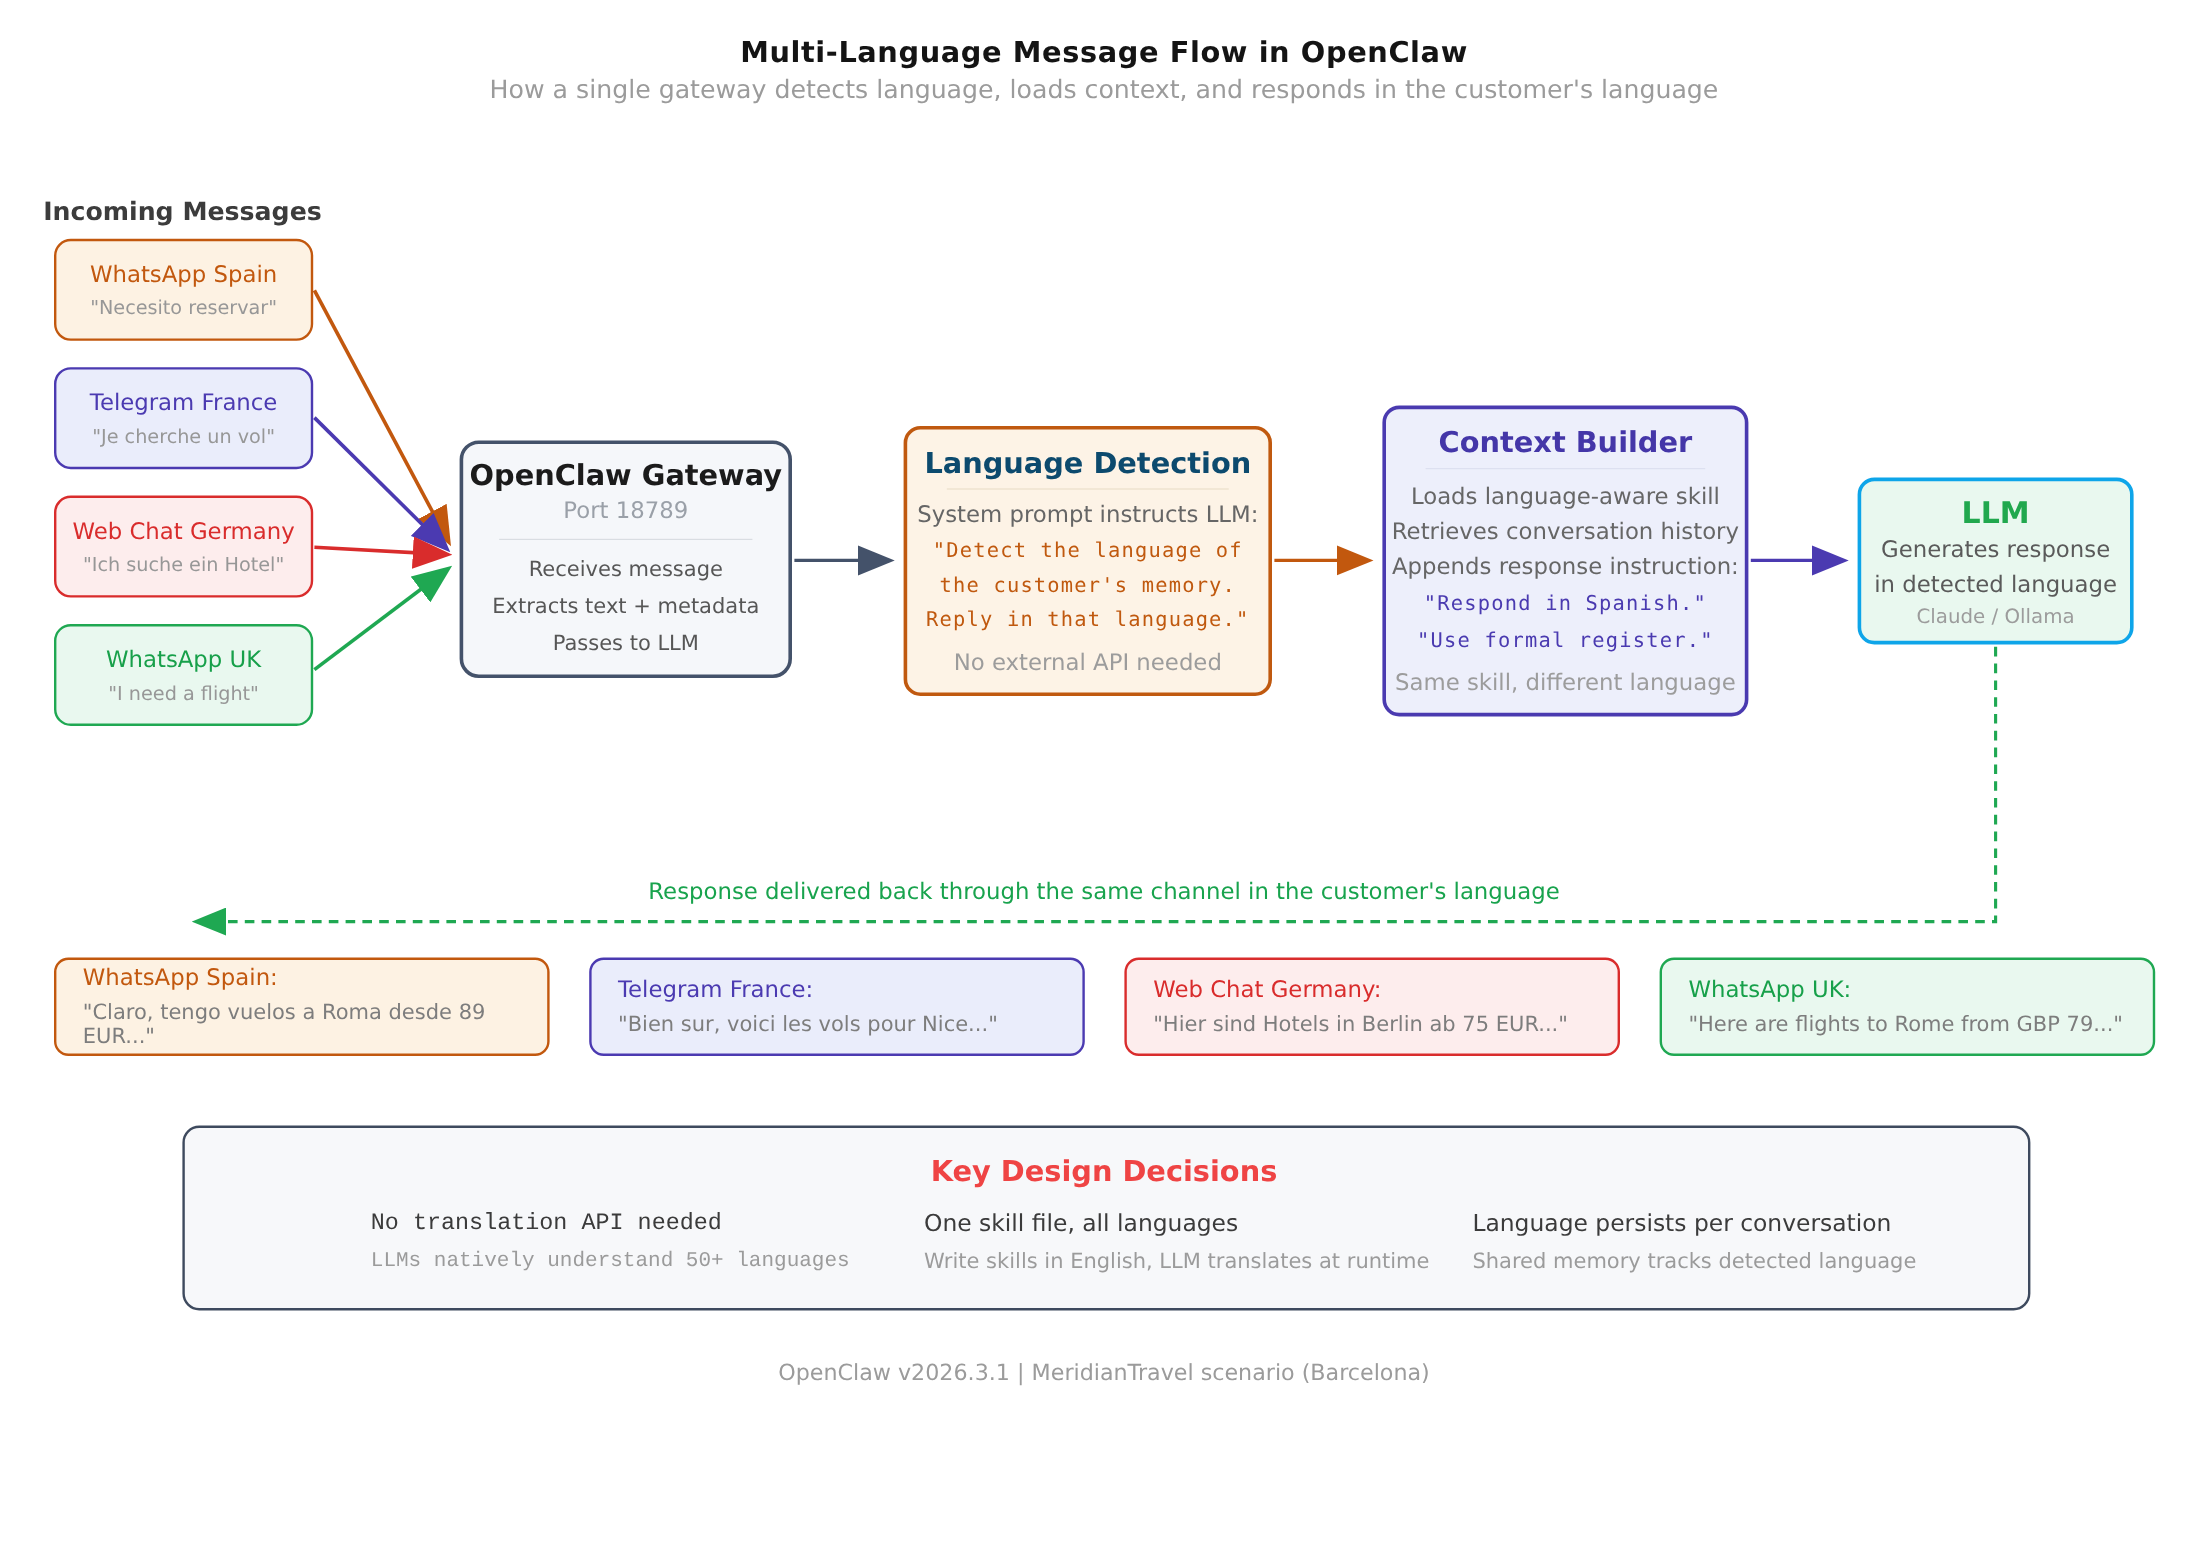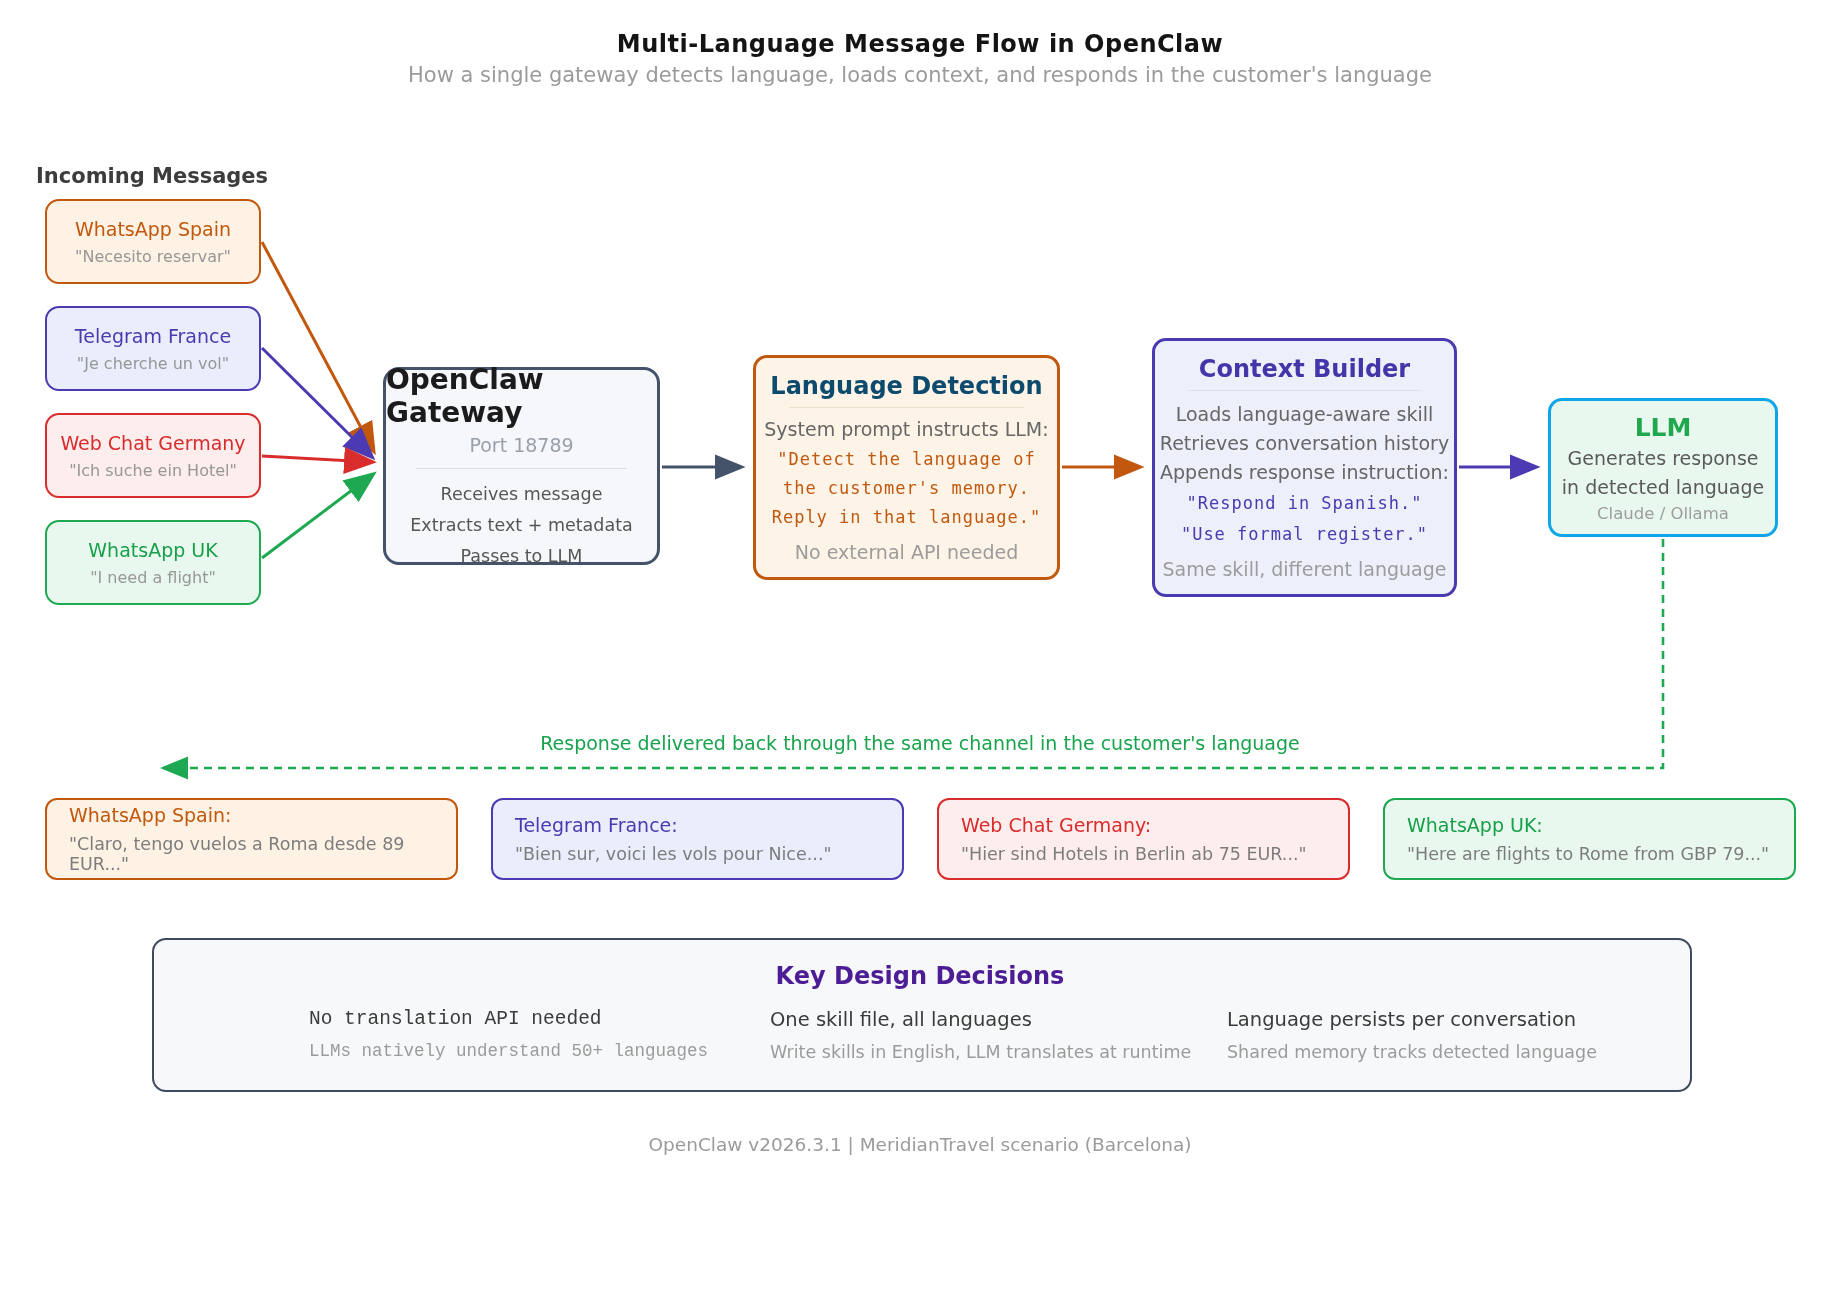--- a/index.html
+++ b/index.html
@@ -28,21 +28,21 @@
   .orange .chan { color:#c2580e; }
   .indigo { border-color:#4b3ab1; background:#eaedfb; }
   .indigo .chan { color:#4b3ab1; }
   .red    { border-color:#d92c2c; background:#fdeded; }
   .red .chan { color:#d92c2c; }
   .green  { border-color:#1fa852; background:#e9f8ef; }
   .green .chan { color:#17a04a; }
 
   .gateway { left:383px; top:367px; width:277px; height:198px;
              border:3px solid #44526a; background:#f5f7fa; border-radius:16px; gap:5px; }
-  .gateway .g-title { font-size:28px; font-weight:bold; color:#1b1b1b; }
+  .gateway .g-title { font-size:24px; font-weight:bold; color:#1b1b1b; }
   .gateway .g-port  { font-size:19px; color:#9aa0a8; }
   .divider { width:78%; height:0; border-top:1px solid #d9dde2; margin:7px 0; }
   .g-line { font-size:17.5px; color:#565656; line-height:26px; }
 
   .ld { left:753px; top:355px; width:307px; height:225px;
         border:3px solid #c0590f; background:#fdf3e6; gap:2px; }
   .ld .b-title { font-size:24px; font-weight:bold; color:#0c4a6e; }
   .ld .divider { border-top-color:#ecdfcb; margin:5px 0 8px 0; }
   .b-intro { font-size:19px; color:#666; margin-bottom:4px; }
   .mono { font-family:"DejaVu Sans Mono","Liberation Mono",monospace;
@@ -73,21 +73,21 @@
   .resp .chan { font-size:19px; }
   .resp .msg  { font-size:17.5px; color:#7d7d7d; }
   .resp-1 { left:45px;  }
   .resp-2 { left:491px; }
   .resp-3 { left:937px; }
   .resp-4 { left:1383px; }
 
   .decisions { left:152px; top:938px; width:1540px; height:154px; box-sizing:border-box;
                border:2px solid #3e4a5e; border-radius:14px; background:#f7f8fa; }
   .d-title { left:0; top:962px; width:1840px; text-align:center;
-             font-size:24px; font-weight:bold; color:#4c1d95; }
+             font-size:24px; font-weight:bold; color:#ef4444; }
   .d-col { position:absolute; top:1008px; display:flex; flex-direction:column; gap:11px; }
   .d-col-1 { left:309px;font-family:Liberation Mono, monospace; } .d-col-2 { left:770px; } .d-col-3 { left:1227px; }
   .d-head { font-size:19.5px; color:#3b3b3b; }
   .d-detail { font-size:17.5px; color:#9b9b9b; }
 
   .footer { left:0; top:1134px; width:1840px; text-align:center;
             font-size:18.5px; color:#9b9b9b; }
 </style>
 </head>
 <body>

